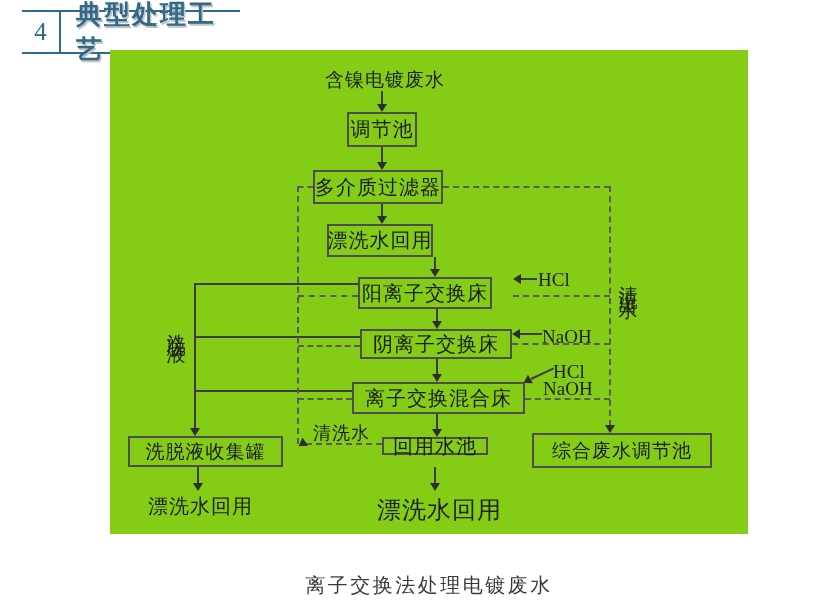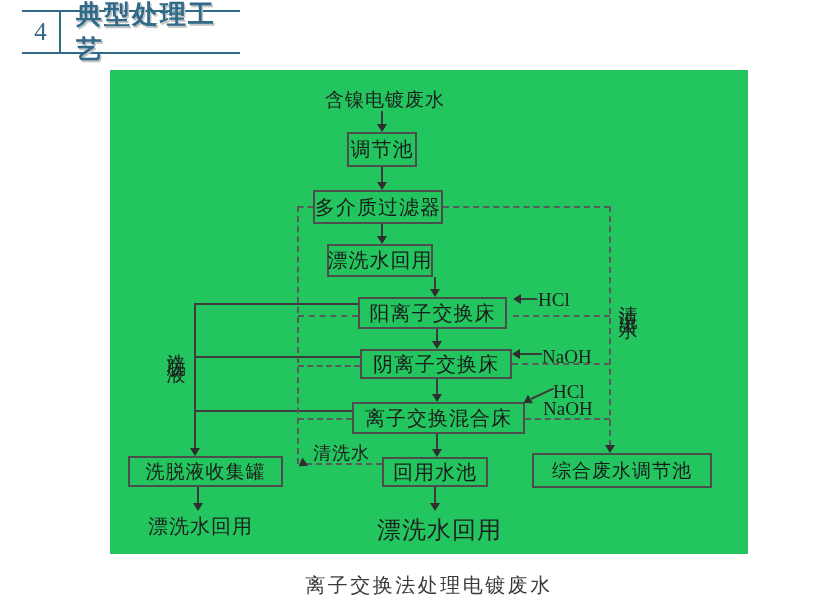--- a/index.html
+++ b/index.html
@@ -9,21 +9,21 @@
   }
   
   .hdr{position:absolute;left:22px;top:10px;width:218px;}
   .hdr .rule{height:0;border-top:2px solid #2f6a88;}
   .hdr .row{display:flex;align-items:center;height:40px;}
   .hdr .num{width:38px;text-align:center;font-size:25px;color:#2f6a88;font-family:"Liberation Serif",serif;}
   .hdr .div{width:2px;height:40px;background:#2f6a88;}
   .hdr .ttl{font-size:26px;font-weight:bold;color:#2f6a88;letter-spacing:2px;padding-left:15px;
             text-shadow:1.5px 1.5px 0 #c4c4c4;font-family:"Liberation Sans",sans-serif;}
   
-  .canvas{position:absolute;left:110px;top:70px;width:638px;height:484px;background:#22c55e;
+  .canvas{position:absolute;left:110px;top:50px;width:638px;height:484px;background:#84cc16;
           font-family:"Liberation Serif","DejaVu Serif",serif;color:#1f1f1f;}
   .canvas *{position:absolute;box-sizing:border-box;}
   .node{border:2px solid #4d4d4d;background:transparent;display:flex;align-items:center;justify-content:center;
         font-size:20px;letter-spacing:1px;white-space:nowrap;color:#1b1b1b;}
   .ftext{font-size:19px;letter-spacing:1px;text-align:center;white-space:nowrap;}
   .vtext{writing-mode:vertical-rl;font-size:19px;letter-spacing:5px;line-height:22px;}
   .chem{font-size:19px;white-space:nowrap;font-family:"Liberation Serif",serif;}
   .sline{background:#3c3c3c;}
   .dash-h{height:0;border-top:2px dashed #5a5a5a;}
   .dash-v{width:0;border-left:2px dashed #5a5a5a;}
@@ -46,25 +46,25 @@
   <div class="rule"></div>
 </div>
 
 <div class="canvas">
 
   <div class="ftext" style="left:210px;top:17px;width:130px;">含镍电镀废水</div>
 
   <div class="node" style="left:237px;top:62px;width:70px;height:35px;">调节池</div>
   <div class="node" style="left:203px;top:120px;width:130px;height:34px;">多介质过滤器</div>
   <div class="node" style="left:217px;top:174px;width:106px;height:33px;">漂洗水回用</div>
-  <div class="node" style="left:248px;top:227px;width:149px;height:32px;">阳离子交换床</div>
+  <div class="node" style="left:248px;top:227px;width:134px;height:32px;">阳离子交换床</div>
   <div class="node" style="left:250px;top:279px;width:152px;height:30px;">阴离子交换床</div>
   <div class="node" style="left:242px;top:332px;width:173px;height:32px;">离子交换混合床</div>
   <div class="node" style="left:18px;top:386px;width:155px;height:31px;font-size:19px;">洗脱液收集罐</div>
-  <div class="node" style="left:272px;top:387px;width:106px;height:30px;">回用水池</div>
+  <div class="node" style="left:272px;top:387px;width:106px;height:18px;">回用水池</div>
   <div class="node" style="left:422px;top:383px;width:180px;height:35px;font-size:19px;">综合废水调节池</div>
 
   <div class="sline" style="left:271px;top:41px;width:2px;height:13px;"></div>
   <div class="tri-down" style="left:267px;top:54px;"></div>
 
   <div class="sline" style="left:271px;top:97px;width:2px;height:15px;"></div>
   <div class="tri-down" style="left:267px;top:112px;"></div>
 
   <div class="sline" style="left:271px;top:154px;width:2px;height:12px;"></div>
   <div class="tri-down" style="left:267px;top:166px;"></div>

